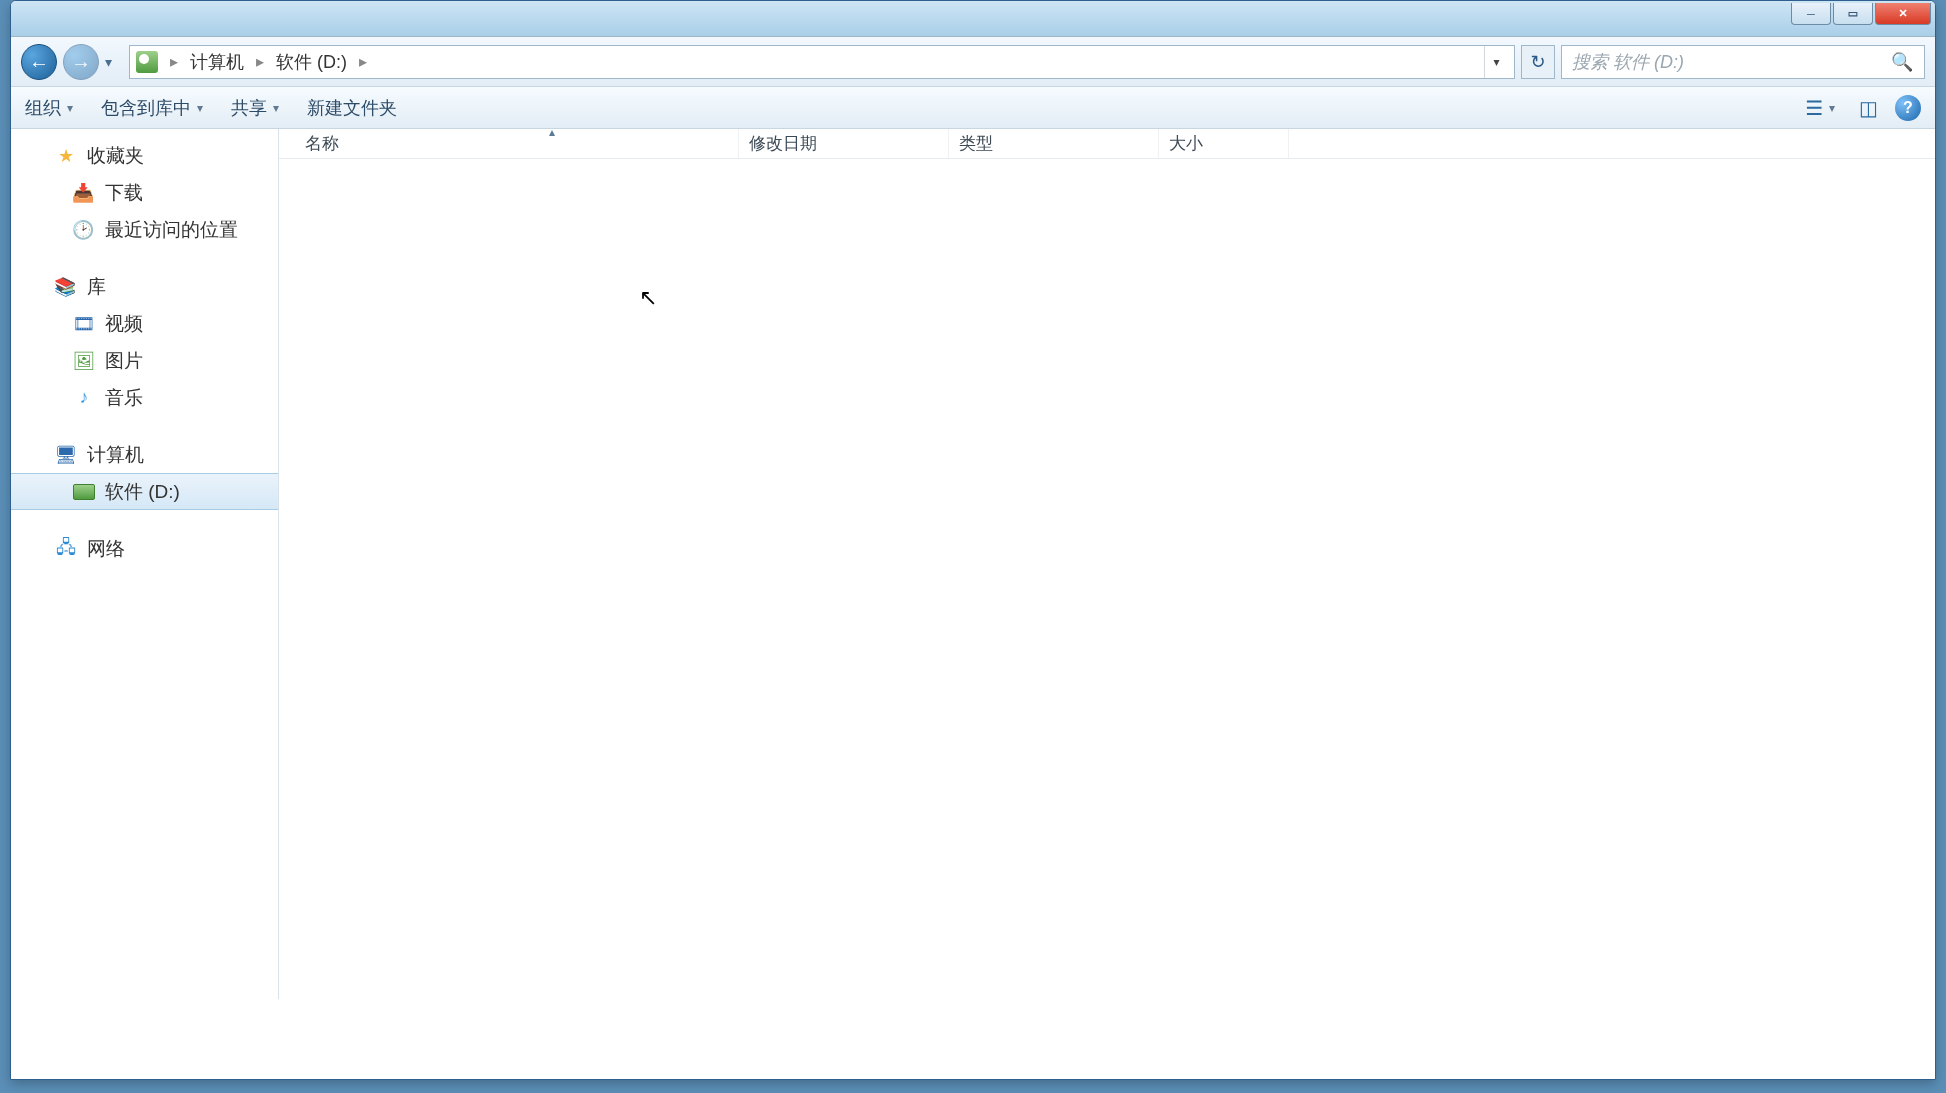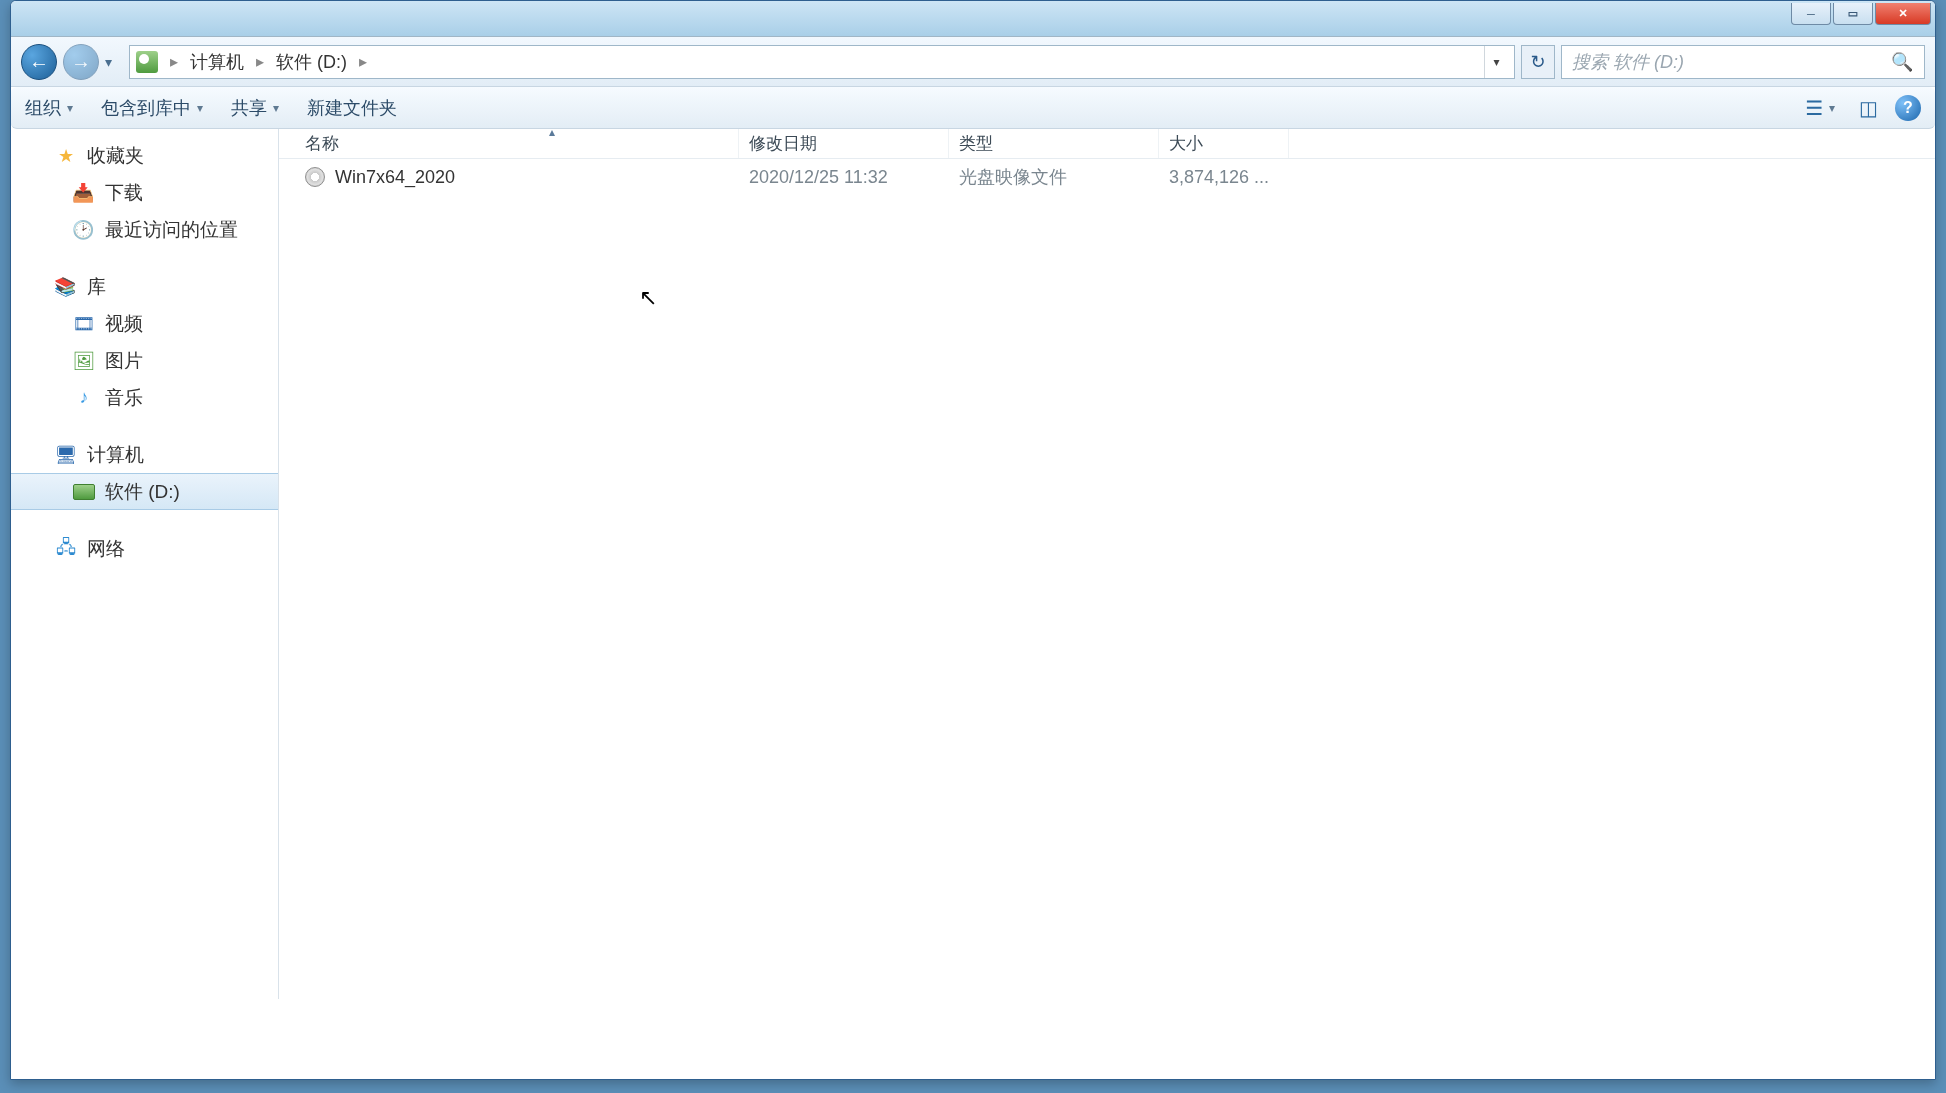--- a/index.html
+++ b/index.html
@@ -109,21 +109,20 @@
   .searchbox .mag { position:absolute; right:10px; color:#5a7a9a; font-size:18px; font-style:normal; }
   
   .toolbar {
     height: 42px;
     background: linear-gradient(#f6fbff,#e3edf5);
     border-bottom:1px solid #c8d6e2;
     display:flex; align-items:center;
     padding: 16px 14px;
     font-size:18px; color:#2c4b68;
     gap: 28px;
-    border-radius: 6px;
   }
   .tb-item { display:flex; align-items:center; gap:6px; cursor:default; }
   .tb-chev { font-size:12px; color:#5f7a92; }
   .tb-right { margin-left:auto; display:flex; gap:10px; align-items:center; }
   .view-btn { display:flex; align-items:center; gap:6px; padding:4px 6px; border:1px solid transparent; }
   .view-icon { color:#2b6aa0; font-size:20px; }
   .help-btn { width:26px; height:26px; border-radius:50%; background:radial-gradient(circle at 30% 30%,#7ec0f8,#1b66ac); color:#fff; display:flex; align-items:center; justify-content:center; font-weight:bold; font-size:16px; }
   
   .body-area {
     display:flex;
@@ -351,33 +350,18 @@
           <span>修改日期</span>
         </div>
         <div class="fl-col col-type">
           <span>类型</span>
         </div>
         <div class="fl-col col-size">
           <span>大小</span>
         </div>
       </div>
 
-      <div class="fl-row">
-        <div class="cell name">
-          <span class="disc-icon"></span>
-          <span>Win7x64_2020</span>
-        </div>
-        <div class="cell date">
-          <span>2020/12/25 11:32</span>
-        </div>
-        <div class="cell type">
-          <span>光盘映像文件</span>
-        </div>
-        <div class="cell size">
-          <span>3,874,126 ...</span>
-        </div>
-      </div>
 
       <span class="cursor-arrow">↖</span>
     </div>
   </div>
 
 </div>
 
 </body></html>

